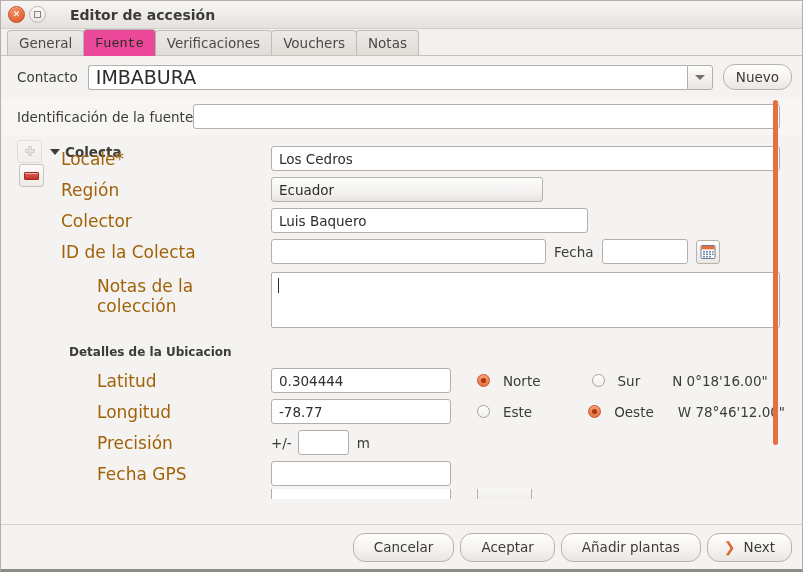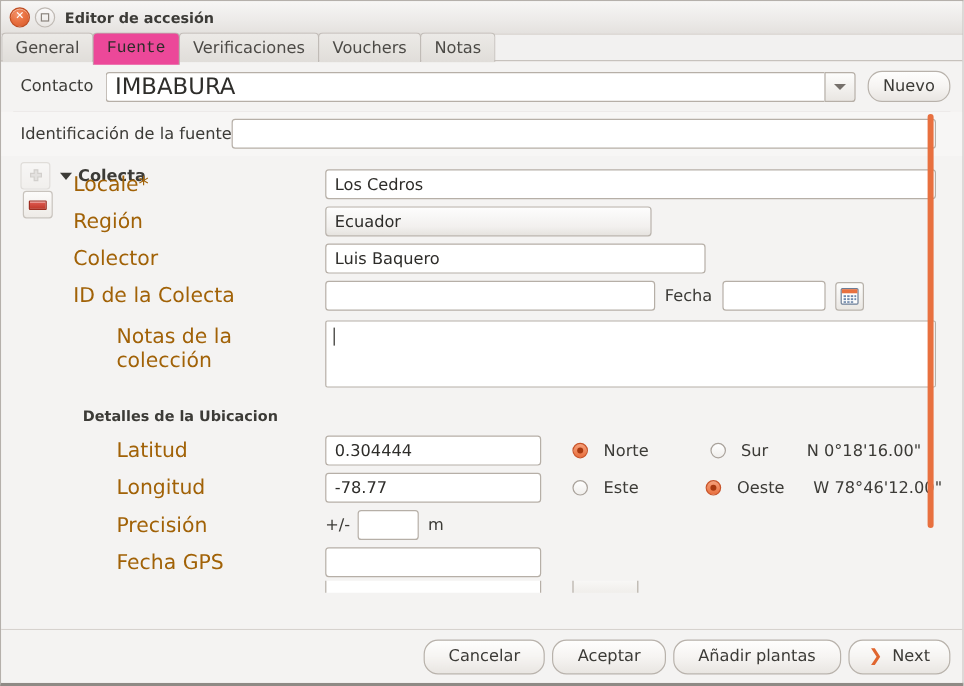--- a/index.html
+++ b/index.html
@@ -47,30 +47,31 @@
   .winbtn.close .glyph { font-size: 9px; font-weight: bold; margin-top: -1px; }
   .winbtn.maximize {
     background: linear-gradient(to bottom, #fbfafa, #e9e6e3);
     border: 1px solid #bfb9b3;
     color: #7a756f;
   }
   .winbtn.maximize .sq {
     width: 7px; height: 7px; border: 1px solid #8a847e; background: transparent;
   }
   .titletext {
-    margin-left: 4px;
+    margin-left: 20px;
     font-weight: bold;
-    font-size: 12px;
+    font-size: 14px;
     color: #3c3b37;
   }
 
   
   .tabstrip {
-    height: 22px;
-    display: flex; align-items: center;
+    height: 27px;
+    display: flex; align-items: center;
+    padding-left: 6px;
     background: #f2f1f0;
     border-bottom: 1px solid #c7c2bd;
     flex: none;
     position: relative;
     z-index: 2;
   }
   .tab {
     height: 25px;
     padding: 0 11px;
     display: flex; align-items: center;

